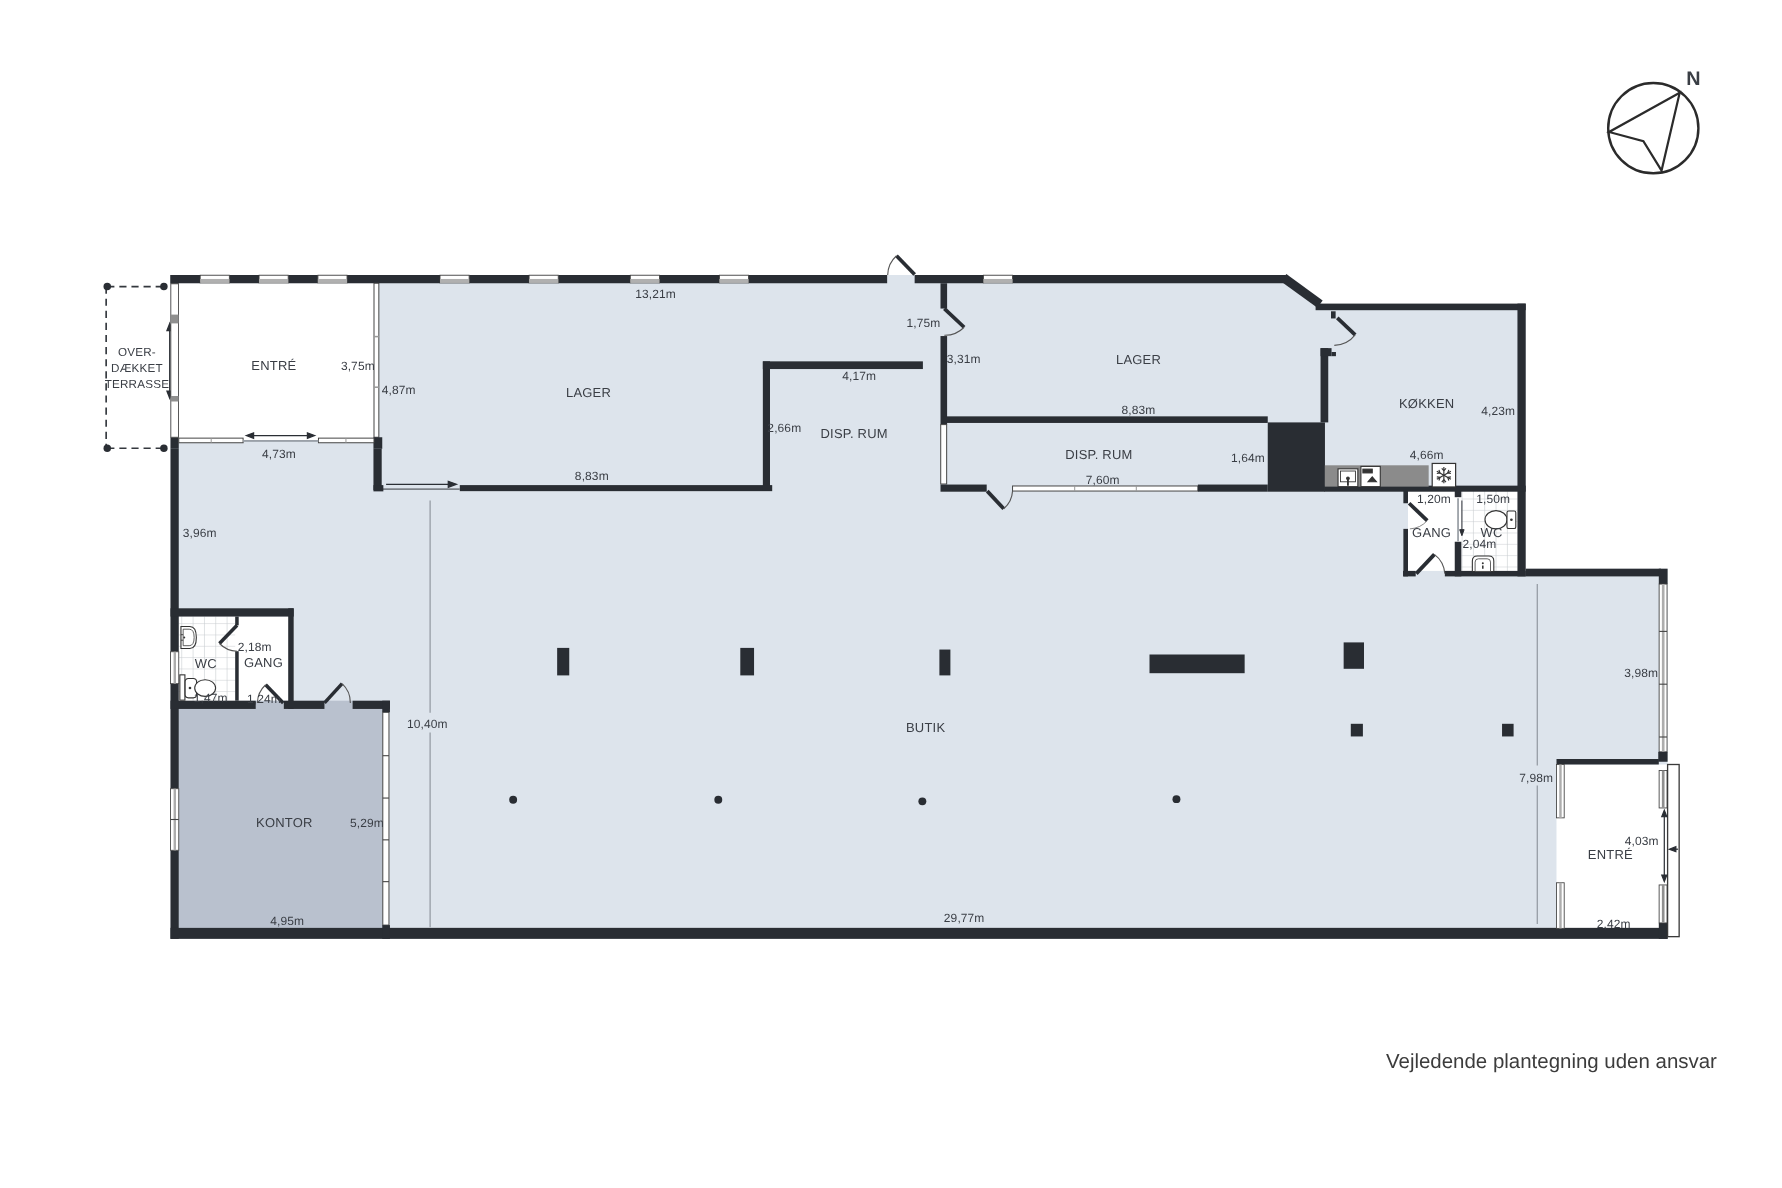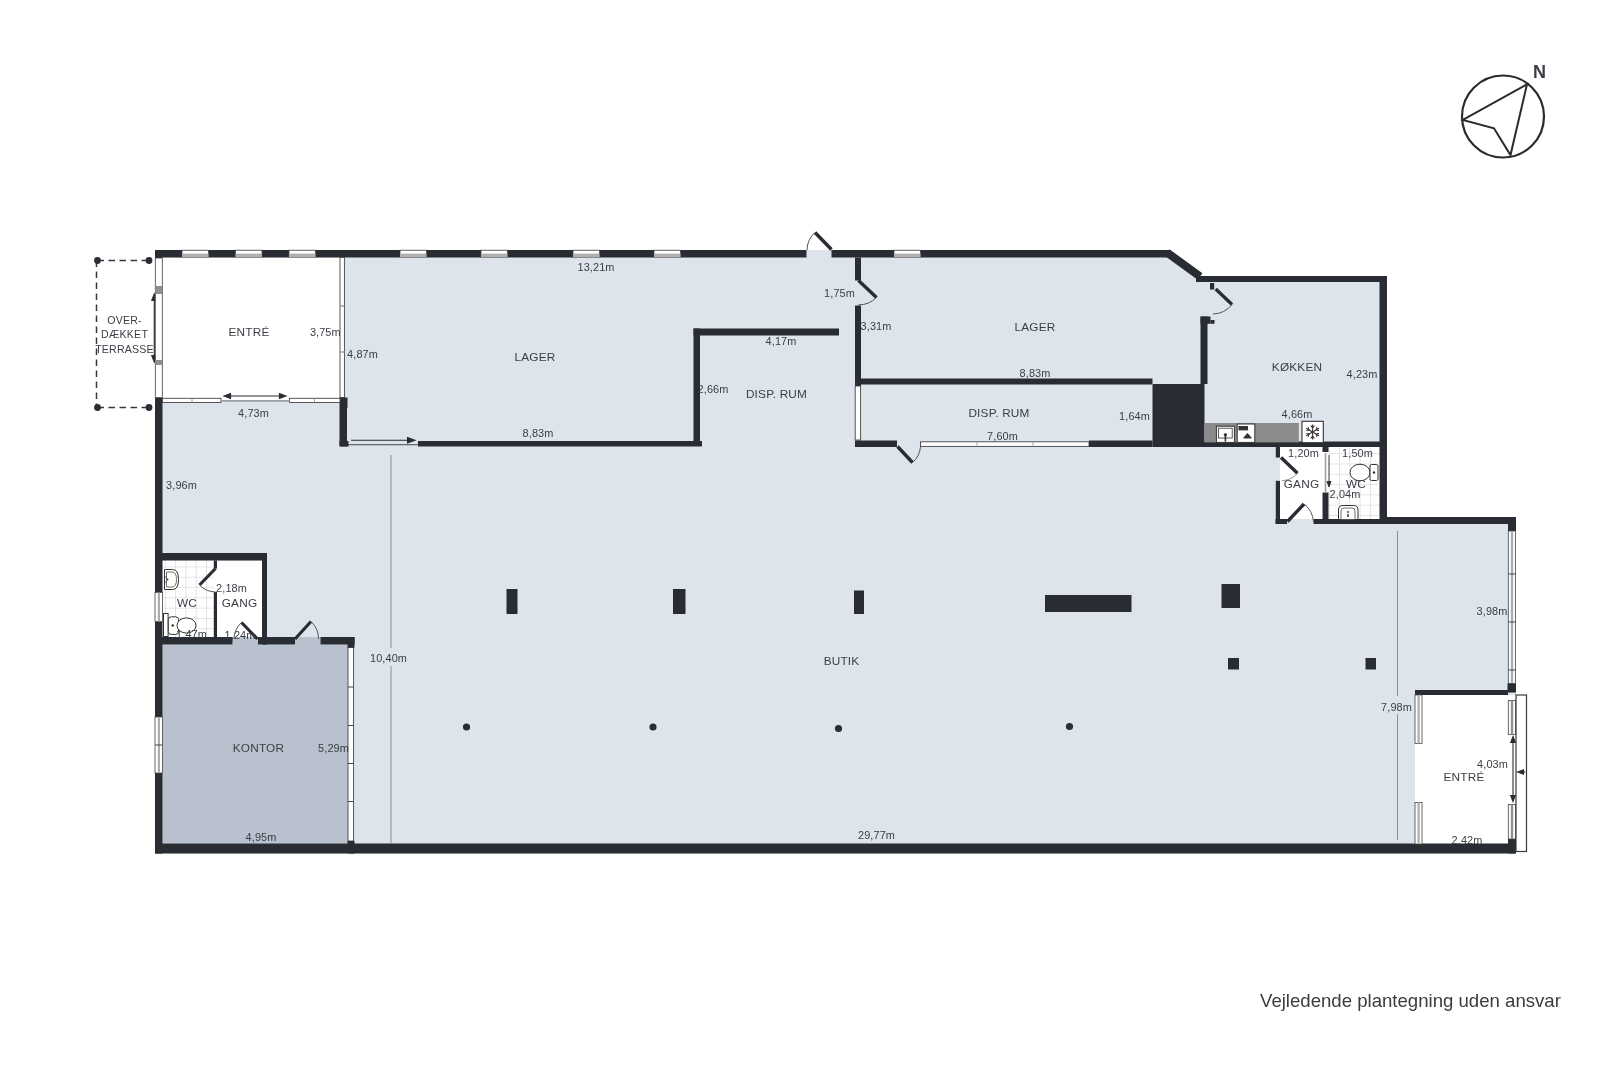--- a/index.html
+++ b/index.html
@@ -1,14 +1,14 @@
 <!DOCTYPE html>
 <html><head><meta charset="utf-8"><style>
 html,body{margin:0;padding:0;background:#fff;width:1620px;height:1080px;overflow:hidden;}
-.ft{position:absolute;left:1260px;top:990px;font-family:"Liberation Sans",sans-serif;font-size:18.6px;color:#3c3c3c;white-space:nowrap;}
+.ft{position:absolute;left:1260px;top:954px;font-family:"Liberation Sans",sans-serif;font-size:18.6px;color:#3c3c3c;white-space:nowrap;}
 svg{position:absolute;left:0;top:0;}
 text{font-family:"Liberation Sans",sans-serif;fill:#3a3e45;}
 .rm{font-size:11.8px;letter-spacing:0.2px;}
 .dm{font-size:10.9px;letter-spacing:0.1px;}
 </style></head><body>
 <svg width="1620" height="1080" viewBox="0 0 1620 1080">
 
 <polygon points="155,250 1166,250 1204,278 1387,278 1387,517 1516,517 1516,853.5 155,853.5" fill="#dde4ec"></polygon>
 
 <g fill="none" stroke="#2b2b2b">

